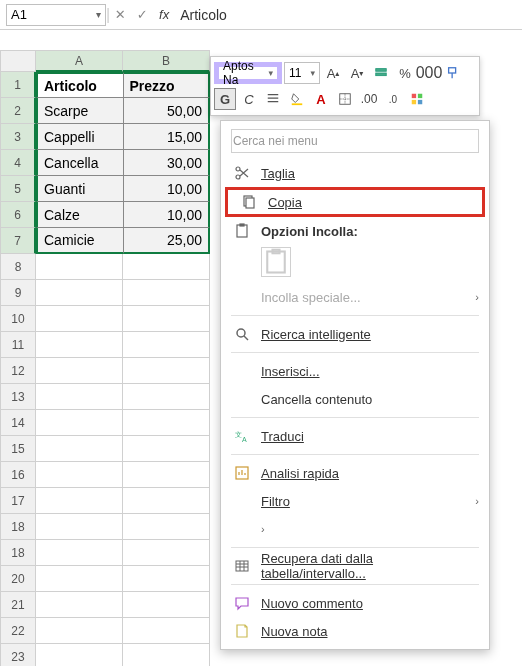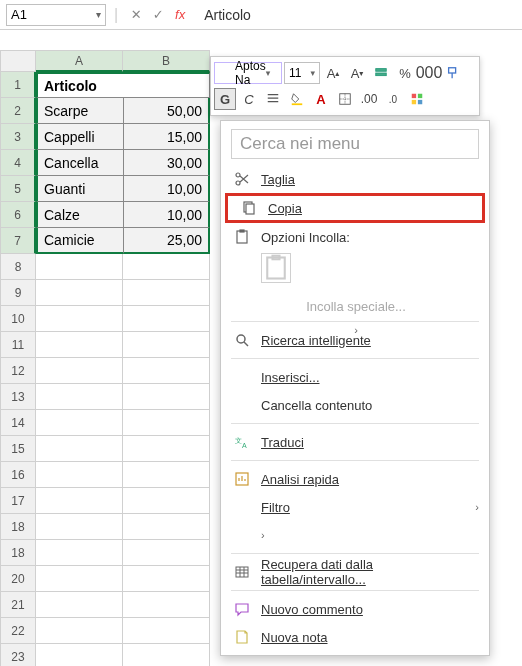--- a/index.html
+++ b/index.html
@@ -1,32 +1,32 @@
 <!DOCTYPE html>
 <html><head>
   <meta charset="utf-8">
   <style>
     * { box-sizing: border-box; margin: 0; padding: 0; font-family: 'Segoe UI', Arial, sans-serif; }
     body { width: 522px; height: 666px; background: #fff; overflow: hidden; position: relative; }
     
     
-    .formula-bar { display: flex; align-items: center; height: 30px; border-bottom: 1px solid #d0d0d0; padding: 0 6px; gap: 8px; }
+    .formula-bar { display: flex; align-items: center; height: 30px; border-bottom: 1px solid #d0d0d0; padding: 0 6px; gap: 0; }
     .name-box { display: flex; align-items: center; border: 1px solid #c0c0c0; height: 22px; padding: 0 4px; width: 100px; font-size: 13px; background: #fff; }
     .name-box-text { flex: 1; }
     .name-box .chev { font-size: 10px; color: #666; }
     .fx-sep { color: #d0d0d0; }
     .fx-btns { display: flex; gap: 2px; align-items: center; }
     .fx-btn { width: 20px; height: 20px; display: flex; align-items: center; justify-content: center; font-size: 13px; color: #888; }
-    .fx-label { font-style: italic; font-size: 13px; color: #ef4444; }
+    .fx-label { font-style: italic; font-size: 13px; color: #404040; }
     .formula-input { flex: 1; padding: 0 6px; font-size: 14px; color: #333; }
     
     
     .mini-toolbar { position: absolute; top: 56px; left: 210px; width: 270px; background: #fff; border: 1px solid #c8c8c8; box-shadow: 0 2px 6px rgba(0,0,0,0.2); padding: 3px; z-index: 5; }
     .mini-row { display: flex; align-items: center; gap: 2px; height: 26px; }
-    .mini-font { border: 1px solid #c4b5fd; height: 22px; font-size: 12px; padding: 0 20px; display: flex; align-items: center; width: 68px; }
+    .mini-font { border: 5px solid #c4b5fd; height: 22px; font-size: 12px; padding: 0 4px; display: flex; align-items: center; width: 68px; }
     .mini-font .chev { font-size: 9px; color: #666; margin-left: auto; }
     .mini-size { border: 1px solid #c0c0c0; height: 22px; font-size: 12px; padding: 0 4px; display: flex; align-items: center; width: 36px; }
     .mini-size .chev { font-size: 9px; color: #666; margin-left: auto; }
     .mini-btn { width: 22px; height: 22px; display: flex; align-items: center; justify-content: center; font-size: 13px; color: #444; border: 1px solid transparent; }
     .mini-btn.bold { font-weight: bold; border: 1px solid #888; background: #e8e8e8; }
     .mini-btn.italic { font-style: italic; }
     .mini-btn svg { width: 14px; height: 14px; }
     
     
     .sheet { position: absolute; top: 50px; left: 0; width: 210px; }
@@ -44,30 +44,30 @@
     .cell.sel-tl { border-top: 2px solid #107c41; border-left: 2px solid #107c41; }
     .cell.sel-t { border-top: 2px solid #107c41; }
     .cell.sel-l { border-left: 2px solid #107c41; }
     .cell.sel-r { border-right: 2px solid #107c41; }
     .cell.sel-b { border-bottom: 2px solid #107c41; text-align: center; }
     .cell.active { background: #fff; }
     .cell.inrange { background: #f2f2f2; }
     
     
     .ctx-menu { position: absolute; top: 120px; left: 220px; width: 270px; background: #fff; border: 1px solid #c8c8c8; box-shadow: 0 3px 10px rgba(0,0,0,0.25); z-index: 10; padding: 4px 0; }
-    .ctx-search { margin: 4px 10px 6px; border: 1px solid #d0d0d0; padding: 4px 8px; font-size: 17px; color: #999; }
+    .ctx-search { margin: 4px 10px 6px; border: 1px solid #d0d0d0; padding: 4px 1px; font-size: 12px; color: #999; }
     .ctx-item { display: flex; align-items: center; height: 28px; padding: 0 10px 0 12px; font-size: 13px; color: #333; gap: 10px; cursor: default; }
     .ctx-item.highlighted { border: 3px solid #d93025; margin: 0 4px; height: 30px; }
     .ctx-item .icon { width: 18px; height: 18px; display: flex; align-items: center; justify-content: center; color: #666; }
     .ctx-item .icon svg { width: 16px; height: 16px; }
     .ctx-item .label { flex: 1; text-decoration: underline; text-decoration-color: transparent; }
     .ctx-item .label .u { text-decoration: underline; }
     .ctx-item .arrow { font-size: 11px; color: #666; }
-    .ctx-item.bold-label .label { font-weight: normal; }
-    .ctx-item.disabled { color: #aaa; flex-direction: column; }
+    .ctx-item.bold-label .label { font-weight: bold; }
+    .ctx-item.disabled { color: #aaa; }
     .ctx-item.disabled .icon { color: #ccc; }
     .ctx-sep { height: 1px; background: #e0e0e0; margin: 4px 10px; }
     .ctx-paste-opts { padding-left: 40px; margin: 2px 0 6px; }
     .ctx-paste-btn { width: 30px; height: 30px; border: 1px solid #d0d0d0; display: flex; align-items: center; justify-content: center; color: #ccc; }
   </style>
 </head>
 <body>
 
 <div class="formula-bar">
   <div class="name-box">
@@ -86,20 +86,21 @@
 <div class="sheet">
   <div class="header-row">
     <div class="corner"></div>
     <div class="col-h sel">A</div>
     <div class="col-h sel">B</div>
   </div>
   <div id="rows">
       <div class="data-row">
         <div class="row-h sel">1</div>
         <div class="cell sel-l sel-tl sel-t active header">Articolo</div>
+        <div class="cell sel-r inrange sel-t header">Prezzo</div>
       </div>
       <div class="data-row">
         <div class="row-h sel">2</div>
         <div class="cell sel-l inrange">Scarpe</div>
         <div class="cell sel-r inrange num">50,00</div>
       </div>
       <div class="data-row">
         <div class="row-h sel">3</div>
         <div class="cell sel-l inrange">Cappelli</div>
         <div class="cell sel-r inrange num">15,00</div>

